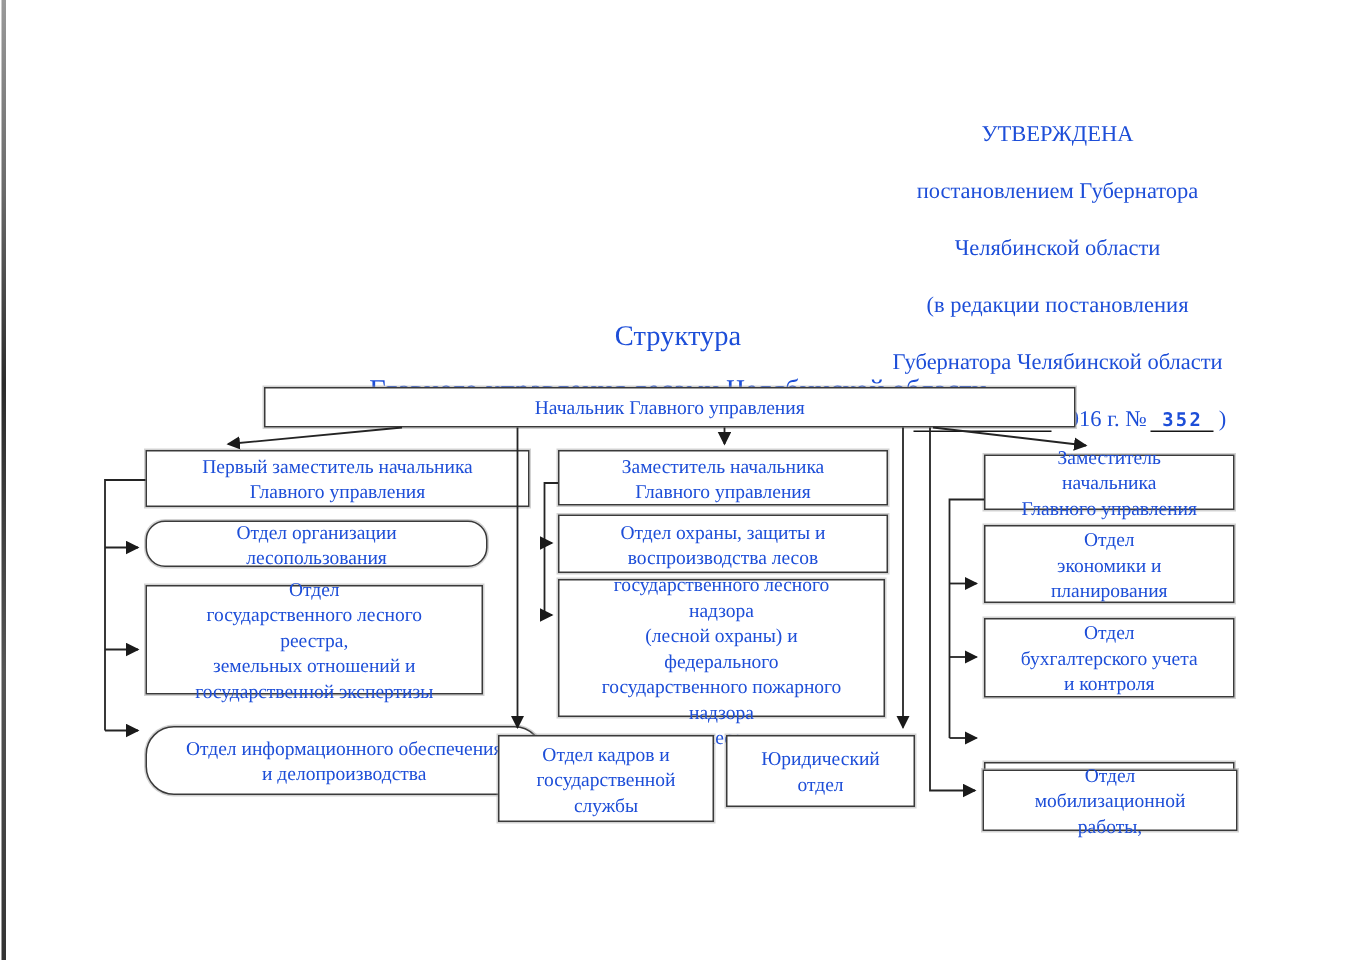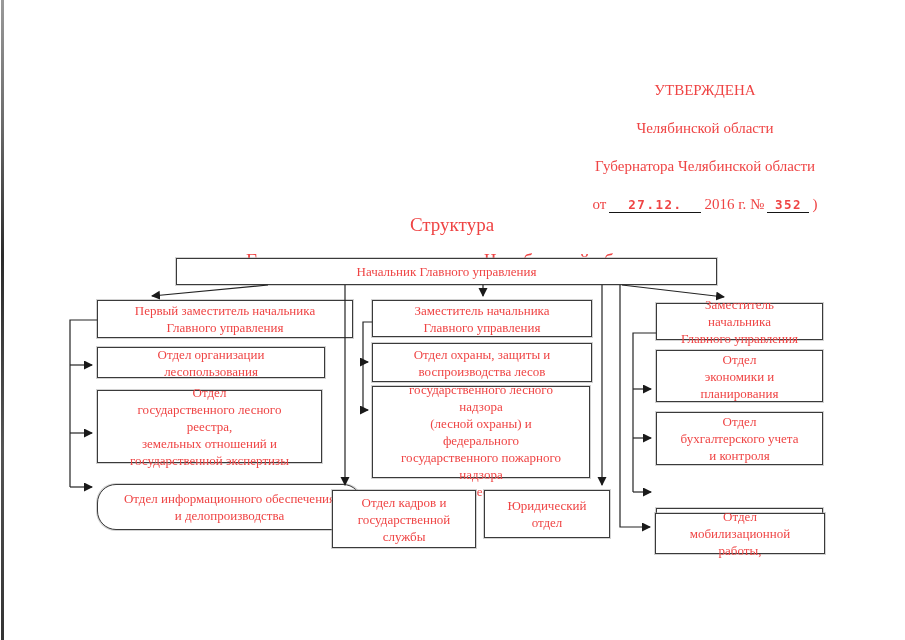--- a/index.html
+++ b/index.html
@@ -1,18 +1,18 @@
 <!DOCTYPE html>
 <html><head>
 <meta charset="utf-8">
 <style>
   html,body{margin:0;padding:0;background:#fff;}
   .page{
     position:relative;width:905px;height:640px;background:#fff;overflow:hidden;
-    font-family:"Liberation Serif","DejaVu Serif",serif;color:#ef4444;text-decoration:underline;
+    font-family:"Liberation Serif","DejaVu Serif",serif;color:#1d4ed8;text-decoration:underline;
   }
   .scan-edge{
     position:absolute;left:1px;top:0;width:3px;height:640px;
     background:linear-gradient(#9a9a9a 0%,#6a6a6a 20%,#2b2b2b 40%,#555 70%,#333 100%);
   }
   .approval{
     position:absolute;left:578px;top:62px;width:254px;
     text-align:center;font-size:15px;line-height:19px;white-space:pre-line;
   }
   .approval-final{white-space:nowrap;margin-top:0;}
@@ -39,35 +39,37 @@
 </style>
 </head>
 <body>
 
 <div class="page">
 
   <div class="scan-edge"></div>
 
   <div class="approval">
     <div>УТВЕРЖДЕНА</div>
+    <div>постановлением Губернатора</div>
     <div>Челябинской области</div>
+    <div>(в редакции постановления</div>
     <div>Губернатора Челябинской области</div>
     <div class="approval-final"><span>от</span><span class="blank date">27.12.</span><span>2016 г. №</span><span class="blank num">352</span><span>)</span></div>
   </div>
 
   <div class="doc-title">
     <div>Структура</div>
     <div>Главного управления лесами Челябинской  области</div>
   </div>
 
   <div class="obox" style="left:176px;top:258px;width:541px;height:27px;">Начальник Главного управления</div>
 
   <div class="obox" style="left:97px;top:300px;width:256px;height:38px;">Первый заместитель  начальника
 Главного управления</div>
-  <div class="obox" style="left:97px;top:347px;width:228px;height:31px;">Отдел организации лесопользования</div>
+  <div class="obox" style="left:97px;top:347px;width:228px;height:31px;border-radius:13px;">Отдел организации лесопользования</div>
   <div class="obox" style="left:97px;top:390px;width:225px;height:73px;">Отдел
 государственного лесного реестра,
 земельных отношений и
 государственной экспертизы</div>
   <div class="obox" style="left:97px;top:484px;width:265px;height:46px;border-radius:19px;">Отдел информационного обеспечения
 и делопроизводства</div>
 
   <div class="obox" style="left:372px;top:300px;width:220px;height:37px;">Заместитель начальника
 Главного  управления</div>
   <div class="obox" style="left:372px;top:386px;width:218px;height:92px;">Отдел федерального

